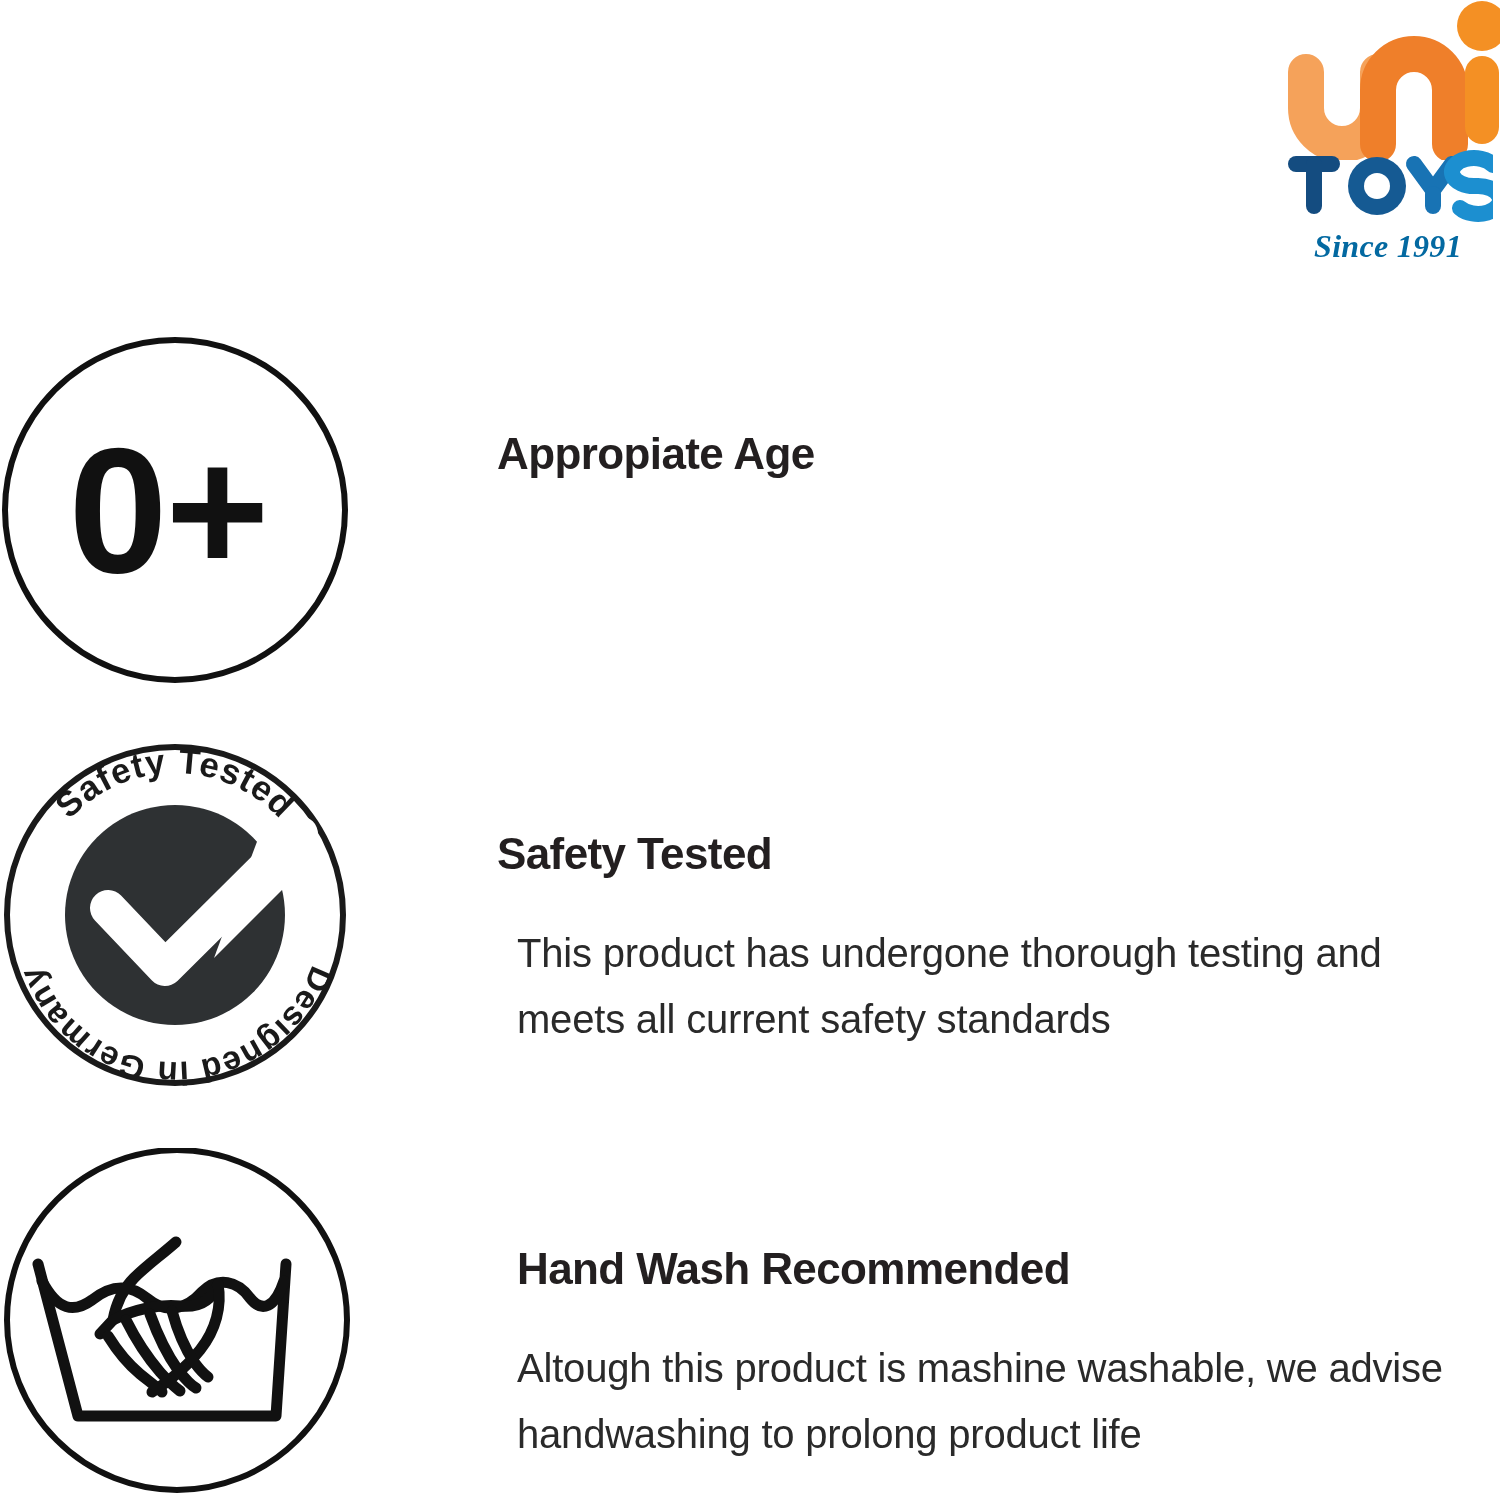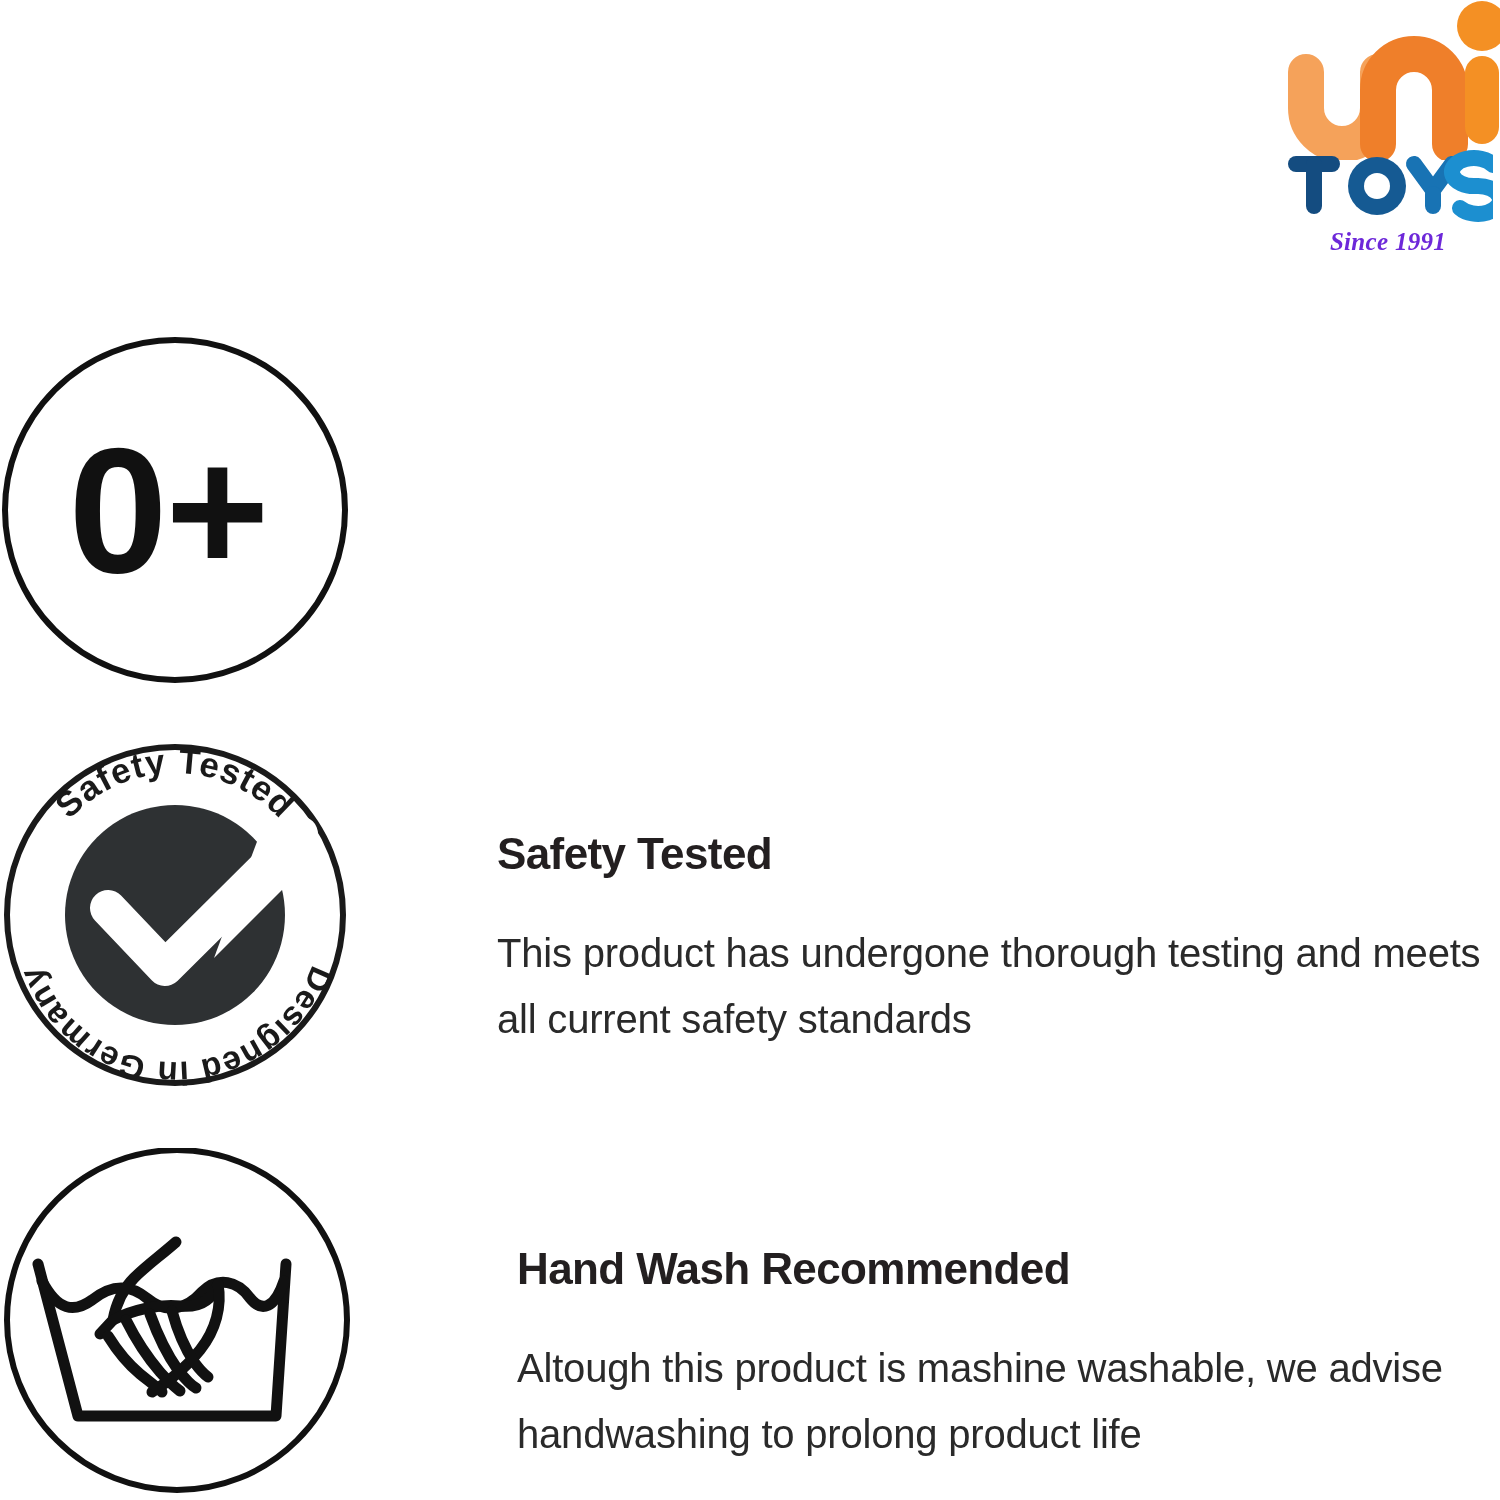--- a/index.html
+++ b/index.html
@@ -39,22 +39,22 @@
   }
   #brand-logo .logo-tagline {
     position: absolute;
     left: 0;
     top: 228px;
     width: 200px;
     text-align: center;
     font-family: "Liberation Serif", serif;
     font-style: italic;
     font-weight: bold;
-    font-size: 25px;
-    color: #6d28d9;
+    font-size: 32px;
+    color: #0369a1;
     letter-spacing: 0.3px;
   }
 
   
   .feature-row {
     position: absolute;
     left: 0;
     width: 1500px;
   }
   #row-age      { top: 330px;  height: 360px; }
@@ -89,21 +89,21 @@
     color: #2A2A2A;
     letter-spacing: -0.2px;
     margin: 0;
     max-width: 1005px;
   }
 
   
   #row-age    .feature-text { top: 98px; }
   #row-age    .feature-desc { margin-top: 42px; }
   #row-safety .feature-text { top: 88px; }
-  #row-safety .feature-desc { margin-top: 40px; }
+  #row-safety .feature-desc { margin-top: 40px; margin-left: 20px; }
   #row-wash   .feature-text { top: 95px; margin-left: 20px; }
   #row-wash   .feature-desc { margin-top: 40px; }
 
   .icon-svg { display: block; }
 </style>
 </head>
 <body>
 
 <div id="brand-logo">
 
@@ -155,20 +155,21 @@
 <div class="feature-row" id="row-age">
 
   <div class="feature-icon">
     <svg class="icon-svg" width="360" height="360" viewBox="0 0 360 360" xmlns="http://www.w3.org/2000/svg">
       <circle cx="175" cy="180" r="170" fill="none" stroke="#111111" stroke-width="6"></circle>
       <text x="168" y="180" text-anchor="middle" dominant-baseline="central" font-family="Liberation Sans, sans-serif" font-size="178" font-weight="bold" fill="#111111" letter-spacing="-2">0+</text>
     </svg>
   </div>
 
   <div class="feature-text">
+    <h2 class="feature-title">Appropiate Age</h2>
   </div>
 </div>
 
 <div class="feature-row" id="row-safety">
 
   <div class="feature-icon">
     <svg class="icon-svg" width="360" height="360" viewBox="0 0 360 360" xmlns="http://www.w3.org/2000/svg">
       <defs>
         <path id="arcTop" d="M 33 175 A 142 142 0 0 1 317 175"></path>
         <path id="arcBottom" d="M 320 178 A 144 144 0 0 1 32 178"></path>

